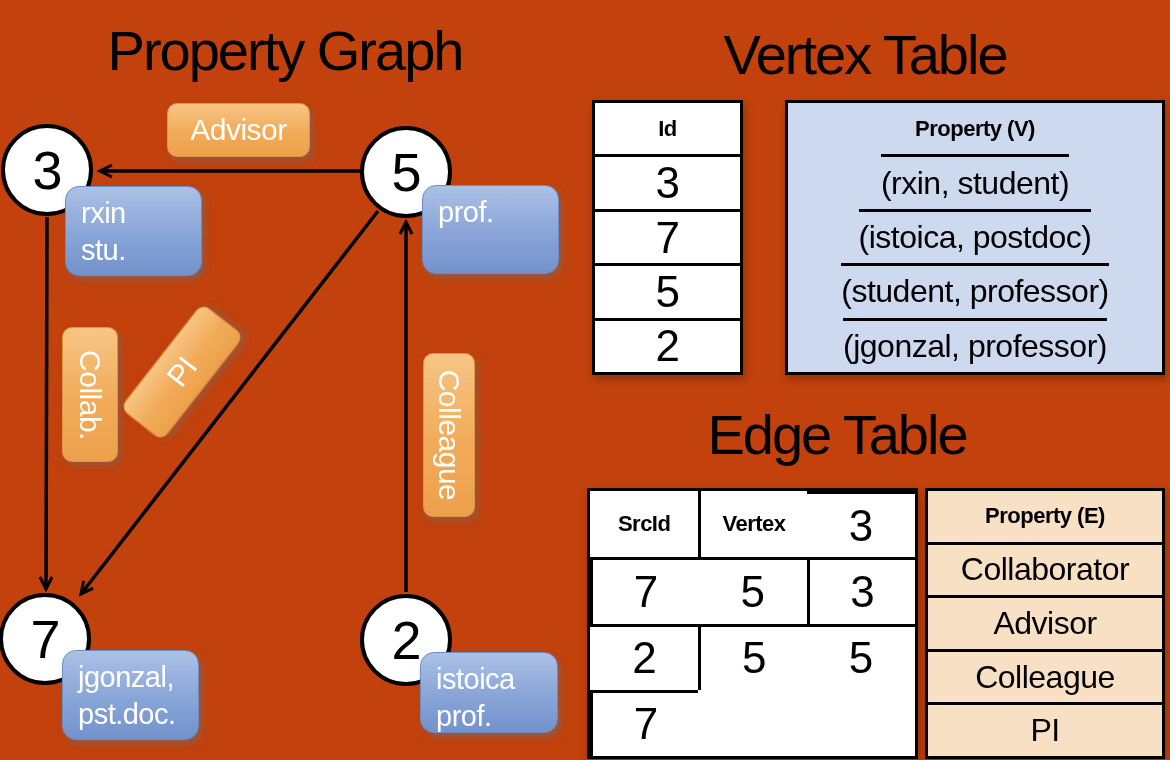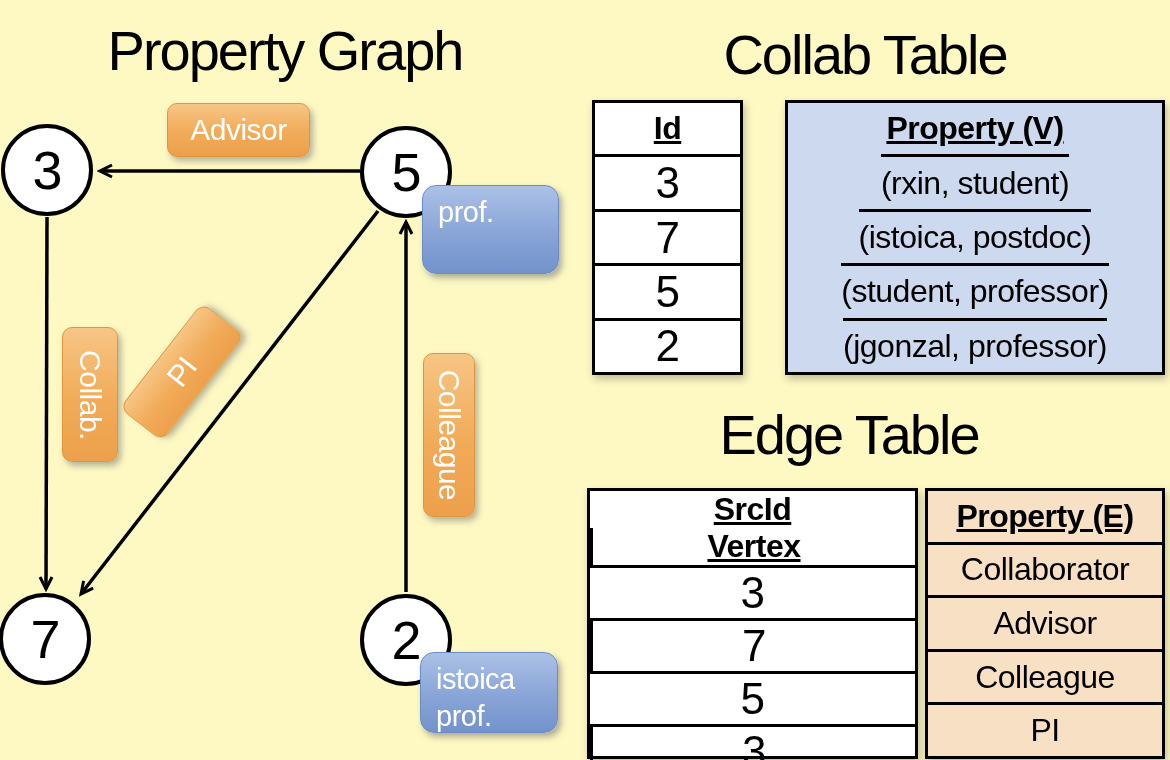--- a/index.html
+++ b/index.html
@@ -1,17 +1,17 @@
 <!DOCTYPE html>
 <html><head>
 <meta charset="utf-8">
 <style>
   html,body{margin:0;padding:0;background:#fff;}
   .canvas{
-    position:relative;width:1170px;height:760px;background:#fef9c3;overflow:hidden;
+    position:relative;width:1170px;height:760px;background:#c2410c;overflow:hidden;
     font-family:"Liberation Sans",sans-serif;color:#000;
   }
   .title{
     position:absolute;text-align:center;font-size:56px;font-weight:400;
     letter-spacing:-2px;color:#000;white-space:nowrap;
   }
   
   .gsvg{position:absolute;left:0;top:0;}
   .node{
     position:absolute;width:92px;height:92px;border:4px solid #000;border-radius:50%;
@@ -37,24 +37,24 @@
     position:absolute;border:3px solid #000;box-sizing:border-box;display:flex;flex-direction:column;
     background:#fff;box-shadow:2px 4px 8px rgba(0,0,0,0.25);
   }
   .subtbl .cell{
     flex:1;display:flex;align-items:center;justify-content:center;
     border-top:3px solid #000;letter-spacing:-0.5px;
   }
   .subtbl .cell:first-child{border-top:none;}
   .bluefill{background:#cdd9ee;align-items:center;}
   .orangefill{background:#f8e0c4;}
-  .head{font-weight:700;font-size:32px;text-decoration:underline;}
+  .head{font-weight:700;font-size:22px;}
   .num{font-size:44px;}
   .prop{font-size:32px;}
-  .grid2{display:grid;grid-template-columns:1fr;grid-auto-rows:1fr;}
+  .grid2{display:grid;grid-template-columns:1fr 1fr 1fr;grid-auto-rows:1fr;}
   .grid2 .cell{display:flex;align-items:center;justify-content:center;border-top:none;}
   .grid2 .cell.c2{border-left:3px solid #000;}
   .grid2 .cell.nr{border-top:3px solid #000;}
 </style>
 </head>
 <body>
 
 <div class="canvas">
 
   <div class="title" style="left:0;top:18px;width:570px;">Property Graph</div>
@@ -77,60 +77,68 @@
   <div class="node" style="left:360px;top:126px;">
     <span>5</span>
   </div>
   <div class="node" style="left:-1px;top:593px;">
     <span>7</span>
   </div>
   <div class="node" style="left:360px;top:594px;">
     <span>2</span>
   </div>
 
+  <div class="pbox" style="left:65px;top:186px;width:137px;height:90px;">
+    <div>rxin</div>
+    <div>stu.</div>
+  </div>
   <div class="pbox" style="left:422px;top:185px;width:137px;height:89px;">
     <div>prof.</div>
+  </div>
+  <div class="pbox" style="left:62px;top:650px;width:137px;height:90px;">
+    <div>jgonzal,</div>
+    <div>pst.doc.</div>
   </div>
   <div class="pbox" style="left:420px;top:652px;width:138px;height:81px;">
     <div>istoica</div>
     <div>prof.</div>
   </div>
 
   <div class="elabel" style="left:167px;top:103px;width:143px;height:54px;">
     <span>Advisor</span>
   </div>
   <div class="elabel vlabel" style="left:62px;top:327px;width:56px;height:135px;">
     <span>Collab.</span>
   </div>
   <div class="elabel rot" style="left:115px;top:345px;width:134px;height:54px;">
     <span>PI</span>
   </div>
   <div class="elabel vlabel" style="left:423px;top:353px;width:52px;height:164px;">
     <span>Colleague</span>
   </div>
 
-  <div class="title" style="left:560px;top:22px;width:610px;">Collab Table</div>
+  <div class="title" style="left:560px;top:22px;width:610px;">Vertex Table</div>
 
   <div class="subtbl" style="left:592px;top:100px;width:151px;height:275px;">
     <div class="cell head">Id</div>
     <div class="cell num">3</div>
     <div class="cell num">7</div>
     <div class="cell num">5</div>
     <div class="cell num">2</div>
   </div>
 
   <div class="subtbl bluefill" style="left:785px;top:100px;width:380px;height:275px;">
     <div class="cell head">Property (V)</div>
     <div class="cell prop">(rxin, student)</div>
     <div class="cell prop">(istoica, postdoc)</div>
     <div class="cell prop">(student, professor)</div>
     <div class="cell prop">(jgonzal, professor)</div>
   </div>
 
-  <div class="title" style="left:544px;top:402px;width:610px;">Edge Table</div>
+  <div class="title" style="left:532px;top:402px;width:610px;">Edge Table</div>
 
   <div class="subtbl grid2" style="left:587px;top:488px;width:331px;height:271px;">
     <div class="cell head">SrcId</div>
     <div class="cell head c2">Vertex</div>
     <div class="cell num nr">3</div>
     <div class="cell num nr c2">7</div>
     <div class="cell num nr">5</div>
     <div class="cell num nr c2">3</div>
     <div class="cell num nr">2</div>
     <div class="cell num nr c2">5</div>

